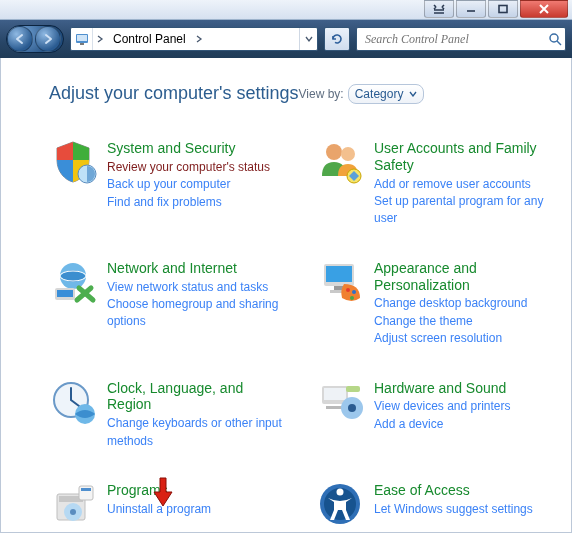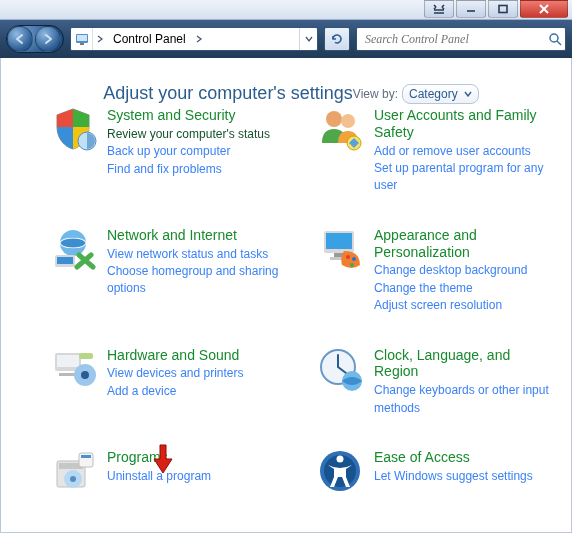--- a/index.html
+++ b/index.html
@@ -114,22 +114,22 @@
   .searchbox .mag { width:16px; display:flex; align-items:center; justify-content:center; }
   
   .workarea {
     padding: 25px 18px 10px 48px;
     height: calc(533px - 20px - 38px);
     background:#fff;
     border:1px solid #bcc8d8; border-top:0;
     overflow:auto;
   }
   .pagehead {
-    display:flex; align-items:center; justify-content:center;
-    margin-bottom: 1px;
+    display:flex; align-items:center; justify-content:flex-start;
+    margin-bottom: 34px;
     padding-right: 20px;
   }
   .pagehead h1 {
     margin:0; font-weight:400; font-size:18px;
     color:#2c5d8f;
   }
   .viewby {
     display:flex; align-items:center; gap:4px;
     font-size:12px;
   }
@@ -163,21 +163,21 @@
     color:#178a2e;
     font-size:14px;
     line-height:1.2;
     margin-bottom:2px;
   }
   .task {
     color:#3b82f6;
     font-size:12px;
     line-height:1.45;
   }
-  .review { color:#14532d; }
+  .review { color:#7f1d1d; }
   .arrow-annot {
     position:absolute;
     width:22px; height:32px;
     pointer-events:none;
   }
   svg { display:block; }
 </style>
 </head>
 <body>
 
@@ -354,53 +354,53 @@
         <div class="title">Appearance and Personalization</div>
         <div class="task">Change desktop background</div>
         <div class="task">Change the theme</div>
         <div class="task">Adjust screen resolution</div>
       </div>
     </div>
 
     <div class="cat">
       <div class="ico">
         <svg viewBox="0 0 48 48" width="48" height="48">
+          <circle cx="22" cy="22" r="17" fill="#eef4fa" stroke="#6a99c8" stroke-width="2"></circle>
+          <path d="M22 10 V22 L30 28" stroke="#2a5b91" stroke-width="2" fill="none" stroke-linecap="round"></path>
+          <circle cx="36" cy="36" r="10" fill="#6fb8e8"></circle>
+          <path d="M26 36 Q36 28 46 36 Q36 44 26 36" fill="#3c8ecf"></path>
+        </svg>
+      </div>
+      <div class="txt">
+        <div class="title">Clock, Language, and Region</div>
+        <div class="task">Change keyboards or other input methods</div>
+      </div>
+    </div>
+
+    <div class="cat">
+      <div class="ico">
+        <svg viewBox="0 0 48 48" width="48" height="48">
           <rect x="6" y="8" width="26" height="18" rx="2" fill="#d7d7d7"></rect>
           <rect x="8" y="10" width="22" height="12" fill="#eef2f6"></rect>
           <rect x="10" y="28" width="18" height="3" fill="#b9b9b9"></rect>
           <circle cx="36" cy="30" r="11" fill="#9cc7ec"></circle>
           <circle cx="36" cy="30" r="4" fill="#2a5b91"></circle>
           <rect x="30" y="8" width="14" height="6" rx="2" fill="#b6d788"></rect>
         </svg>
       </div>
       <div class="txt">
         <div class="title">Hardware and Sound</div>
         <div class="task">View devices and printers</div>
         <div class="task">Add a device</div>
       </div>
     </div>
 
     <div class="cat">
       <div class="ico">
         <svg viewBox="0 0 48 48" width="48" height="48">
-          <circle cx="22" cy="22" r="17" fill="#eef4fa" stroke="#6a99c8" stroke-width="2"></circle>
-          <path d="M22 10 V22 L30 28" stroke="#2a5b91" stroke-width="2" fill="none" stroke-linecap="round"></path>
-          <circle cx="36" cy="36" r="10" fill="#6fb8e8"></circle>
-          <path d="M26 36 Q36 28 46 36 Q36 44 26 36" fill="#3c8ecf"></path>
-        </svg>
-      </div>
-      <div class="txt">
-        <div class="title">Clock, Language, and Region</div>
-        <div class="task">Change keyboards or other input methods</div>
-      </div>
-    </div>
-
-    <div class="cat">
-      <div class="ico">
-        <svg viewBox="0 0 48 48" width="48" height="48">
           <rect x="8" y="14" width="28" height="26" rx="2" fill="#e5e5e5" stroke="#bfbfbf"></rect>
           <rect x="10" y="16" width="24" height="6" fill="#c7c7c7"></rect>
           <circle cx="24" cy="32" r="9" fill="#b6d9f3"></circle>
           <circle cx="24" cy="32" r="3" fill="#5a8cbf"></circle>
           <rect x="30" y="6" width="14" height="14" rx="2" fill="#f4f4f4" stroke="#bfbfbf"></rect>
           <rect x="32" y="8" width="10" height="3" fill="#4f8fce"></rect>
         </svg>
       </div>
       <div class="txt">
         <div class="title">Programs</div>

